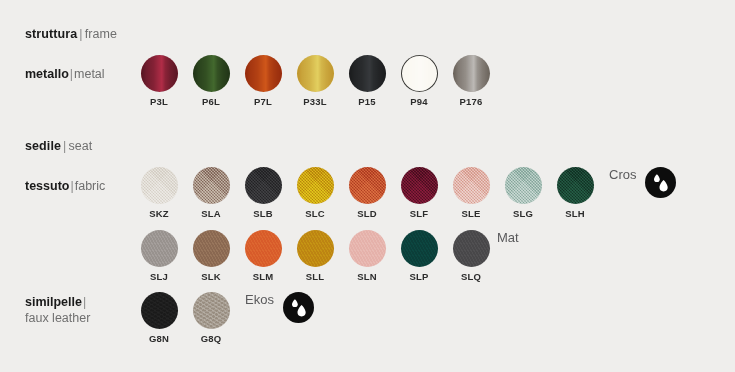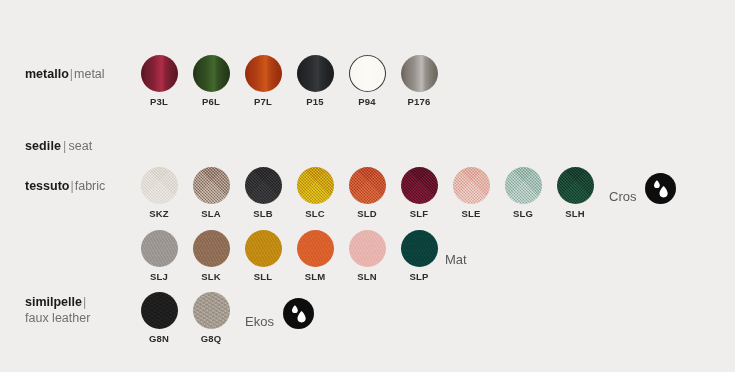--- a/index.html
+++ b/index.html
@@ -167,21 +167,21 @@
     font-weight: 700;
     color: #2c2c2c;
     letter-spacing: .2px;
     text-align: center;
     white-space: nowrap;
   }
 
   
   .tail {
     display: flex;
-    align-items: flex-end;
+    align-items: flex-start;
     height: 37px;
   }
   .tail-text {
     font-size: 13px;
     color: #59595b;
     white-space: nowrap;
   }
   .drop-badge {
     width: 31px;
     height: 31px;
@@ -194,20 +194,23 @@
   .drop-badge svg {
     position: absolute;
     inset: 0;
   }
 </style>
 </head>
 <body>
 
 <div class="sheet">
 
+  <div class="section-head" style="left:25px; top:27px;">
+    <span class="it">struttura</span><span class="sep">|</span><span class="en">frame</span>
+  </div>
 
   <div class="row-label" style="left:25px; top:67px;">
     <span class="it">metallo</span><span class="sep">|</span><span class="en">metal</span>
   </div>
 
   <div class="swatch-row" style="left:133px; top:55px;">
 
     <div class="swatch">
       <div class="disc-wrap">
         <span class="disc" style="background:#7d1f32">
@@ -228,20 +231,28 @@
 
     <div class="swatch">
       <div class="disc-wrap">
         <span class="disc" style="background:#ae3d12">
             <span class="tex gloss"></span>
           </span>
       </div>
       <div class="code">P7L</div>
     </div>
 
+    <div class="swatch">
+      <div class="disc-wrap">
+        <span class="disc" style="background:#cfae43">
+            <span class="tex gloss"></span>
+          </span>
+      </div>
+      <div class="code">P33L</div>
+    </div>
 
     <div class="swatch">
       <div class="disc-wrap">
         <span class="disc" style="background:#26282a">
             <span class="tex gloss"></span>
           </span>
       </div>
       <div class="code">P15</div>
     </div>
 
@@ -383,54 +394,62 @@
       <div class="disc-wrap">
         <span class="disc" style="background:#8f6d55">
             <span class="tex matte"></span>
           </span>
       </div>
       <div class="code">SLK</div>
     </div>
 
     <div class="swatch">
       <div class="disc-wrap">
+        <span class="disc" style="background:#da5f2c">
+            <span class="tex matte"></span>
+          </span>
+      </div>
+      <div class="code">SLM</div>
+    </div>
+
+    <div class="swatch">
+      <div class="disc-wrap">
         <span class="disc" style="background:#c08a12">
             <span class="tex matte"></span>
           </span>
       </div>
       <div class="code">SLL</div>
     </div>
 
     <div class="swatch">
       <div class="disc-wrap">
-        <span class="disc" style="background:#da5f2c">
-            <span class="tex matte"></span>
-          </span>
-      </div>
-      <div class="code">SLM</div>
-    </div>
-
-    <div class="swatch">
-      <div class="disc-wrap">
         <span class="disc" style="background:#e7b5ae">
             <span class="tex matte"></span>
           </span>
       </div>
       <div class="code">SLN</div>
     </div>
 
     <div class="swatch">
       <div class="disc-wrap">
         <span class="disc" style="background:#0b413c">
             <span class="tex matte"></span>
           </span>
       </div>
       <div class="code">SLP</div>
     </div>
 
+    <div class="swatch">
+      <div class="disc-wrap">
+        <span class="disc" style="background:#4b4a4c">
+            <span class="tex matte"></span>
+          </span>
+      </div>
+      <div class="code">SLQ</div>
+    </div>
 
     <div class="tail" style="">
       <span class="tail-text">Mat</span>
     </div>
 
   </div>
 
   <div class="row-label two-line" style="left:25px; top:294px;">
     <span class="it">similpelle</span><span class="sep">|</span>
     <span class="l2">faux leather</span>

